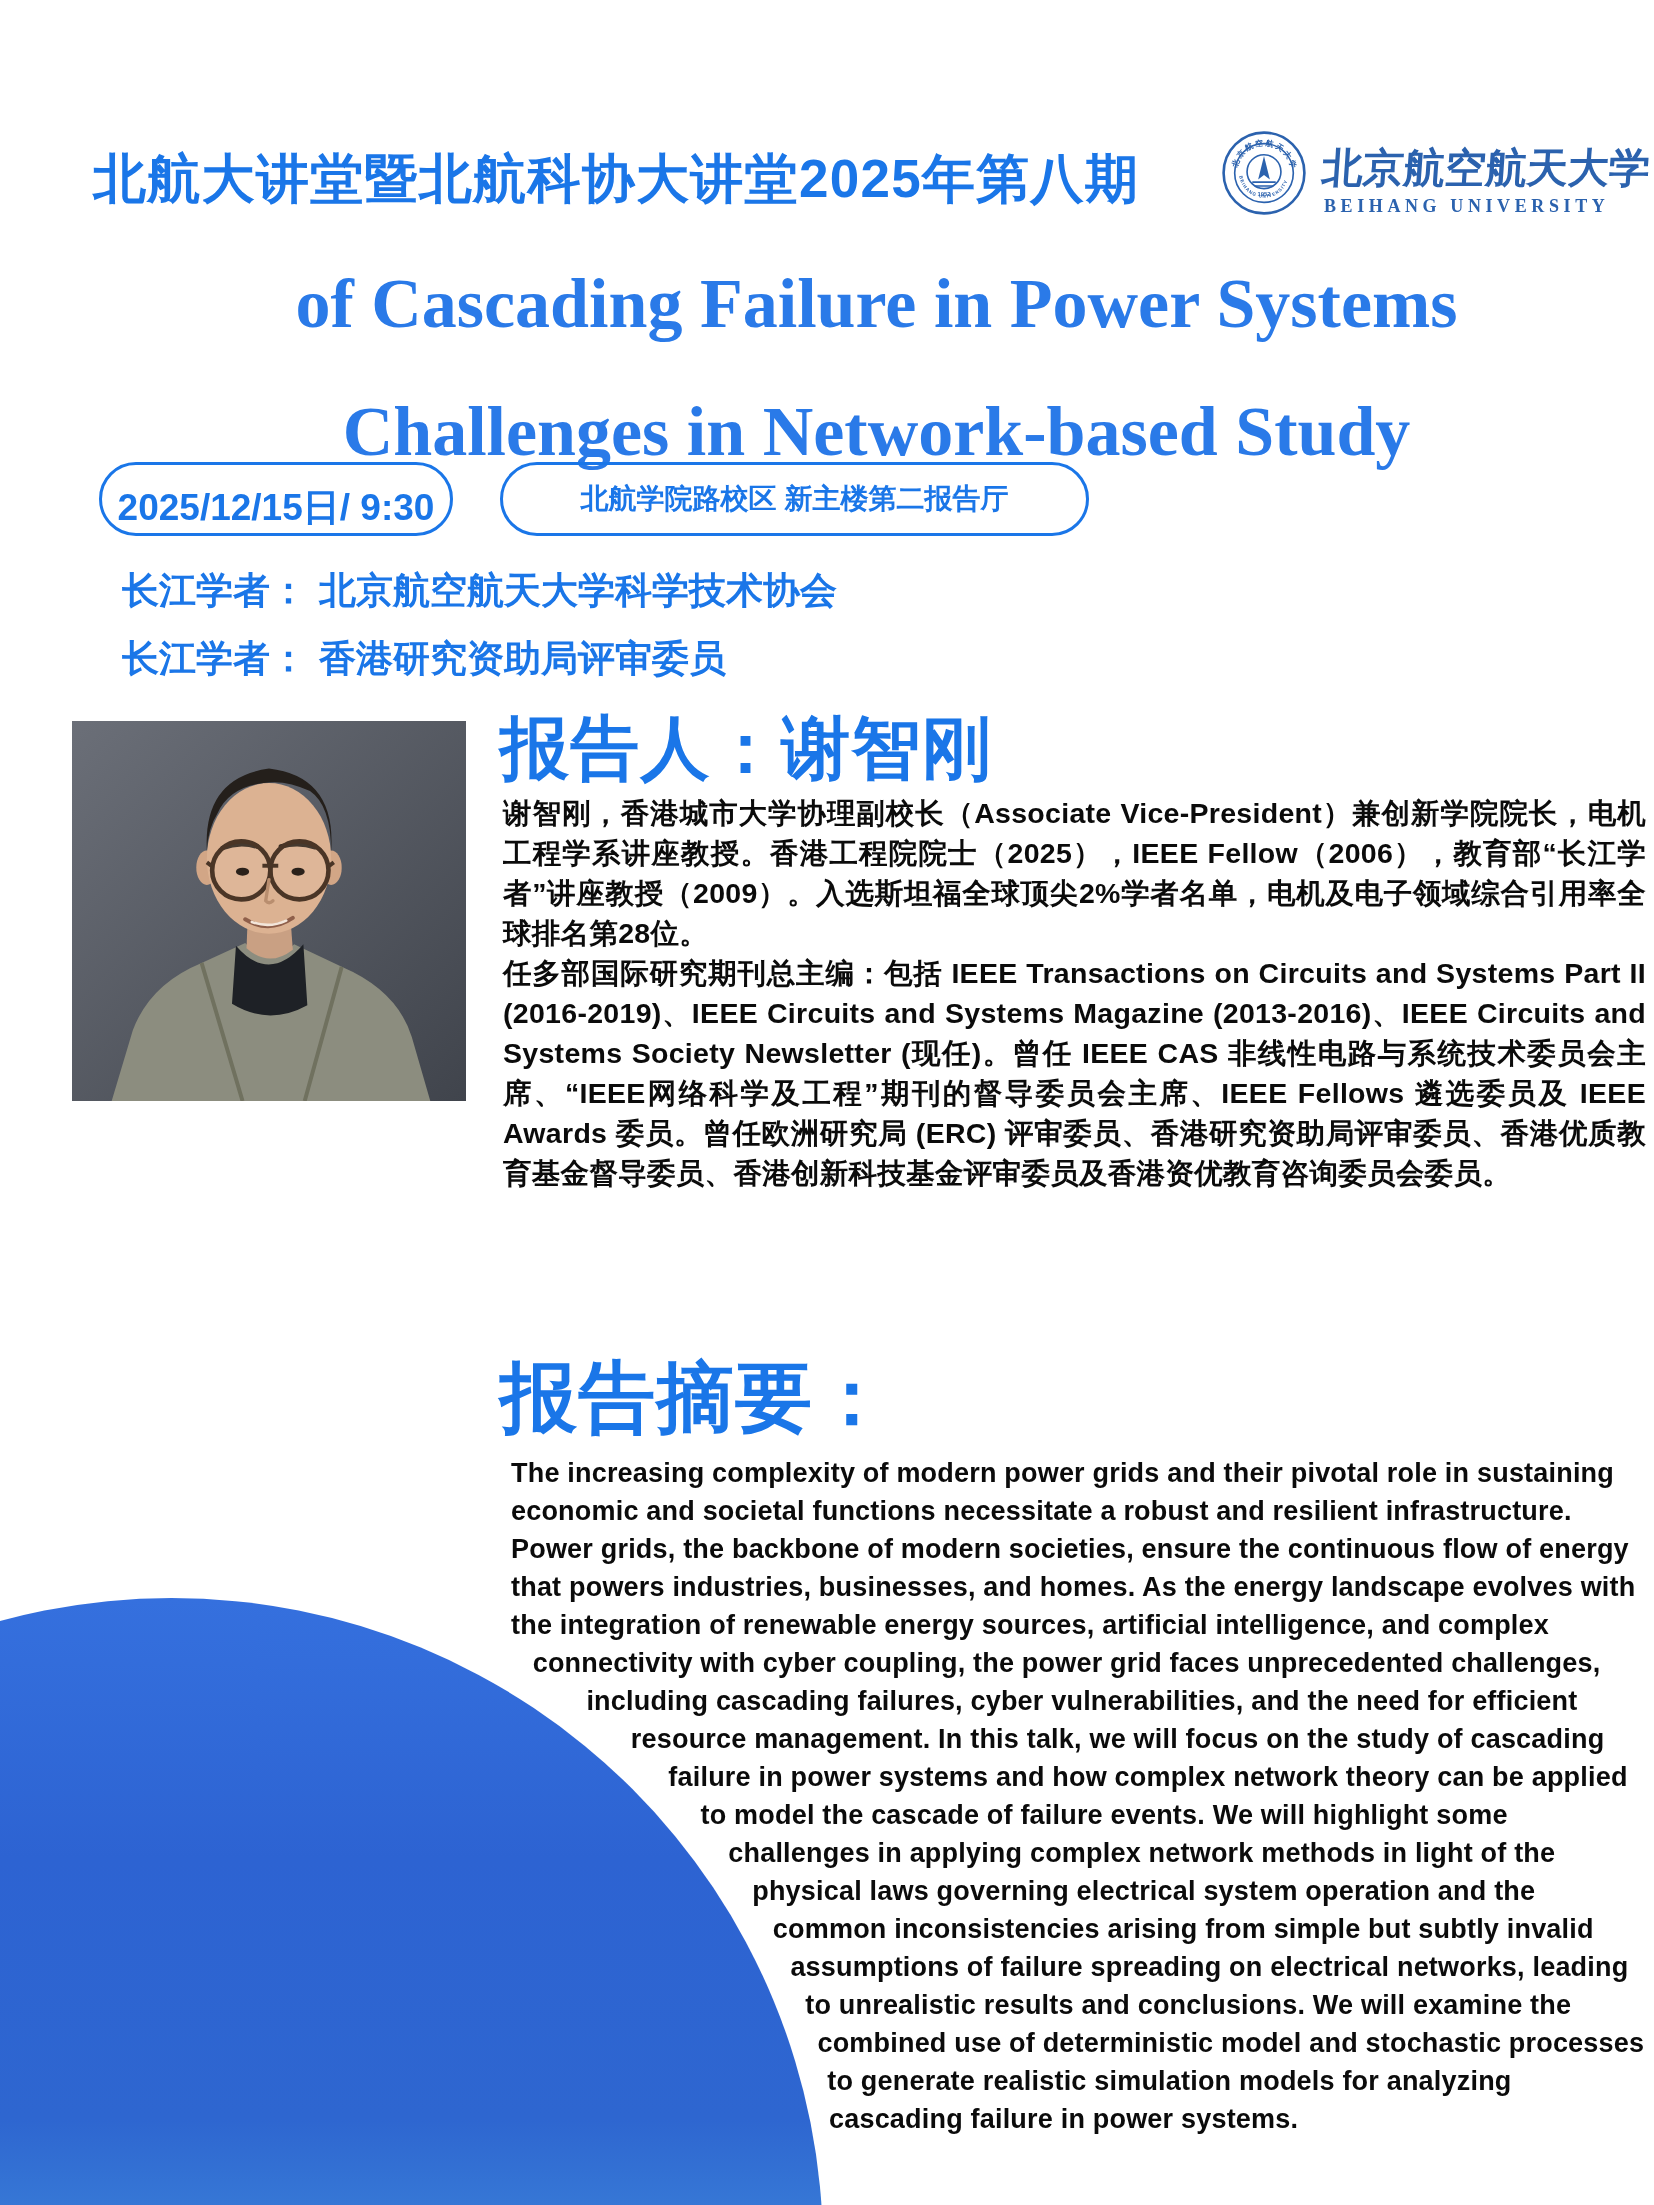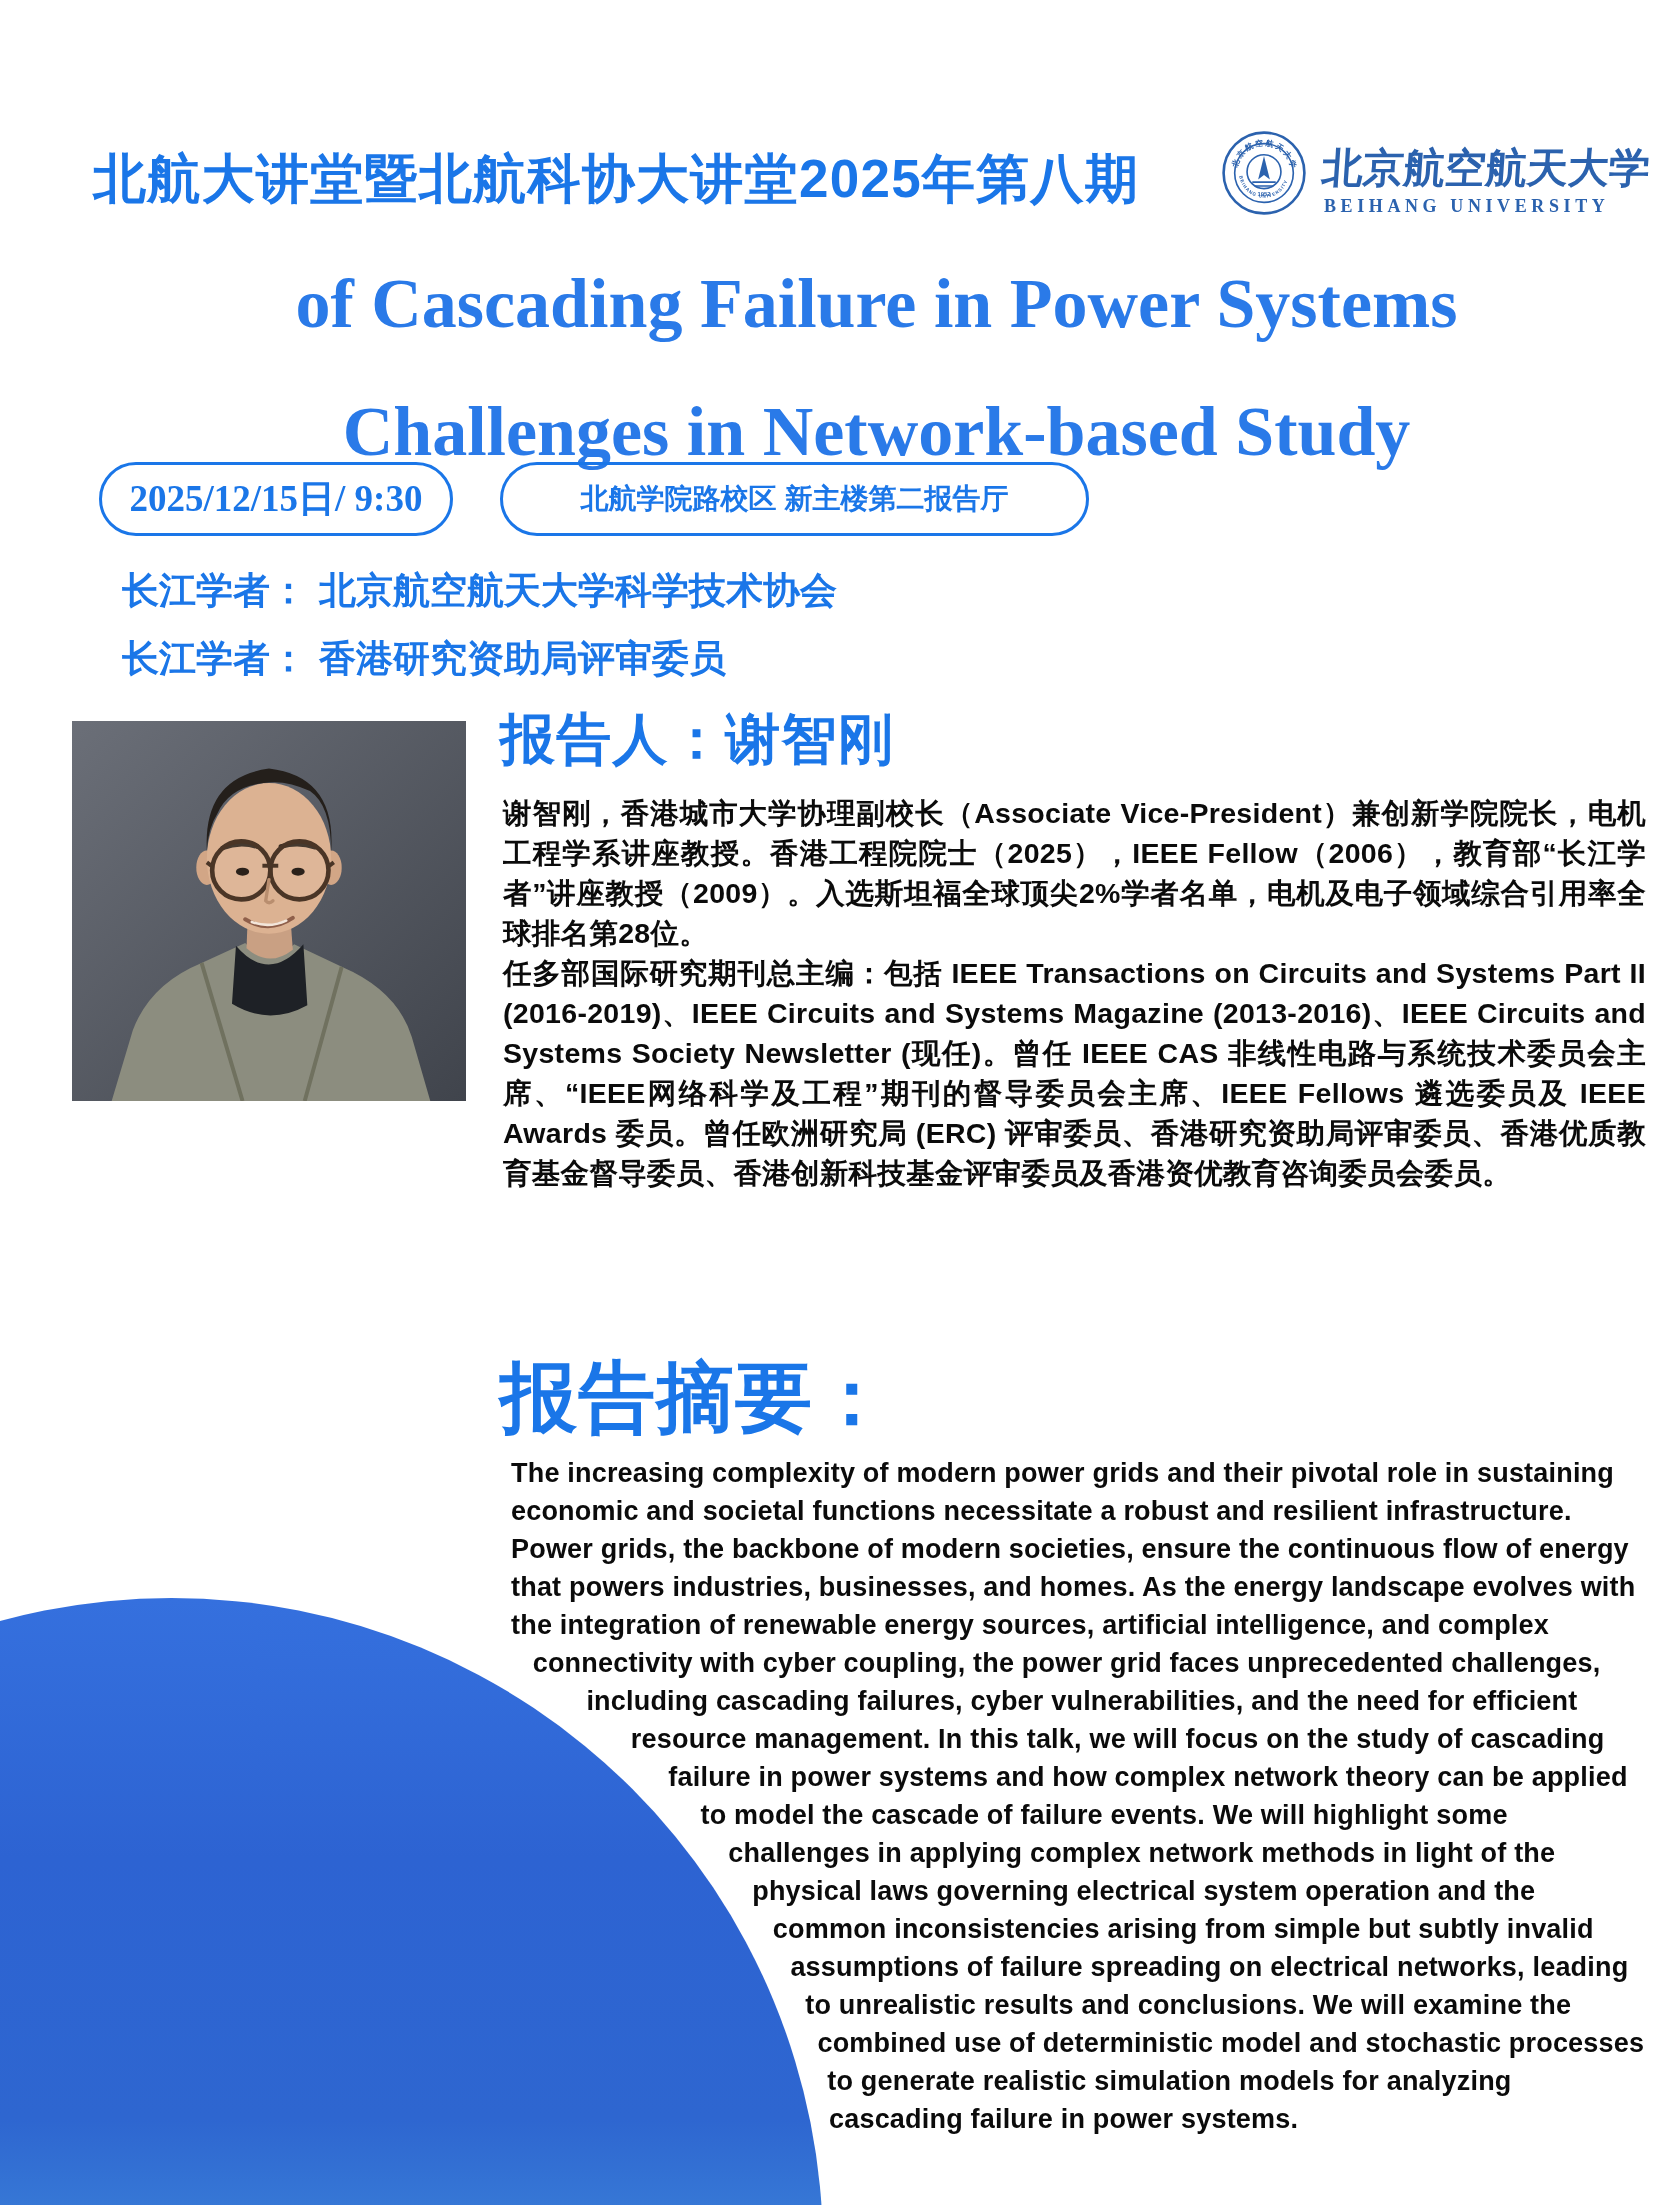--- a/index.html
+++ b/index.html
@@ -49,35 +49,35 @@
   }
 
   
   .pill{
     top:462px;height:74px;z-index:2;
     border:3.3px solid var(--accent);border-radius:38px;
     display:flex;align-items:center;justify-content:center;
     color:var(--accent);white-space:nowrap;
   }
   .pill-date{left:99px;width:354px;
-    font-family:Liberation Serif, serif;
-    font-weight:700;font-size:37px;}
+    font-family:Liberation Sans, sans-serif;
+    font-weight:700;font-size:37px;align-items:flex-end;}
   .pill-loc{left:500px;width:589px;font-weight:700;font-size:28px;}
 
   
   .org-line{left:122px;font-size:37px;font-weight:700;color:var(--accent);white-space:nowrap;z-index:2;}
   .org-host{top:566px;}
   .org-cohost{top:634px;}
   .org-line .val{margin-left:12px;}
 
   
   .photo{left:72px;top:721px;width:394px;height:380px;z-index:2;}
   .speaker-heading{
     left:500px;top:703px;
-    font-size:55px;font-weight:800;color:var(--accent);
+    font-size:69px;font-weight:800;color:var(--accent);
     letter-spacing:1.3px;white-space:nowrap;z-index:2;
   }
   .bio{
     left:503px;top:793px;width:1143px;z-index:2;
     font-size:28.5px;font-weight:700;color:var(--ink);
     line-height:40px;letter-spacing:0.3px;text-align:justify;
   }
   .bio p{margin:0;}
 
   

